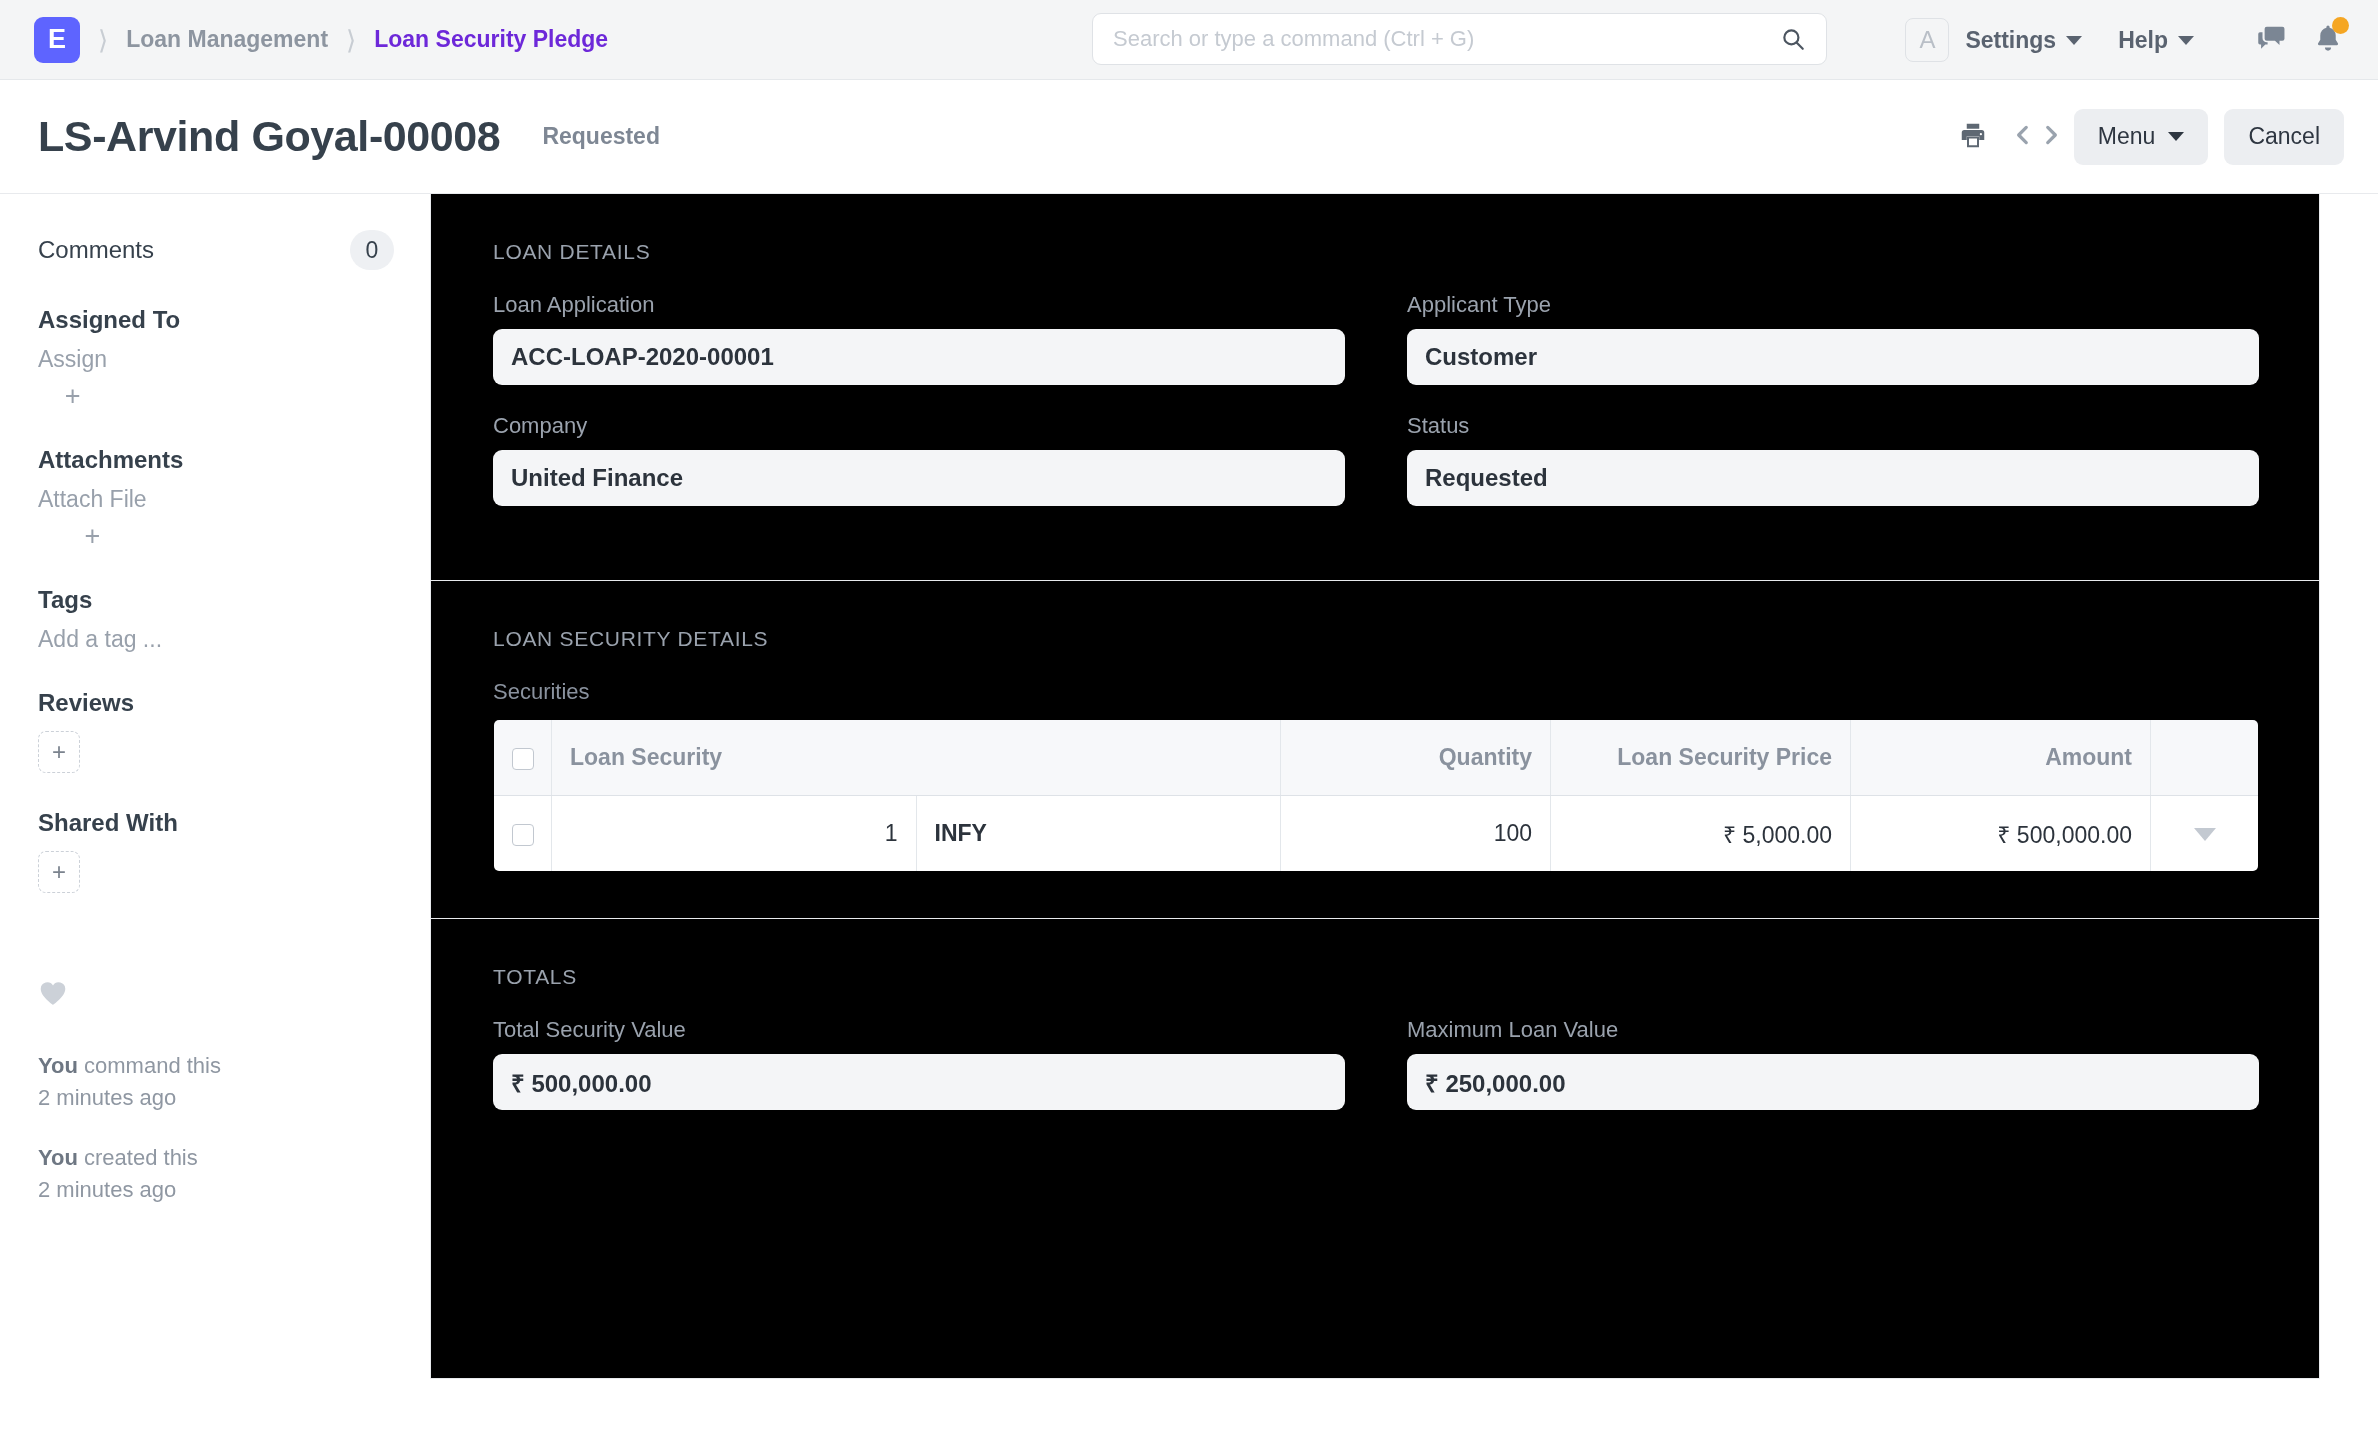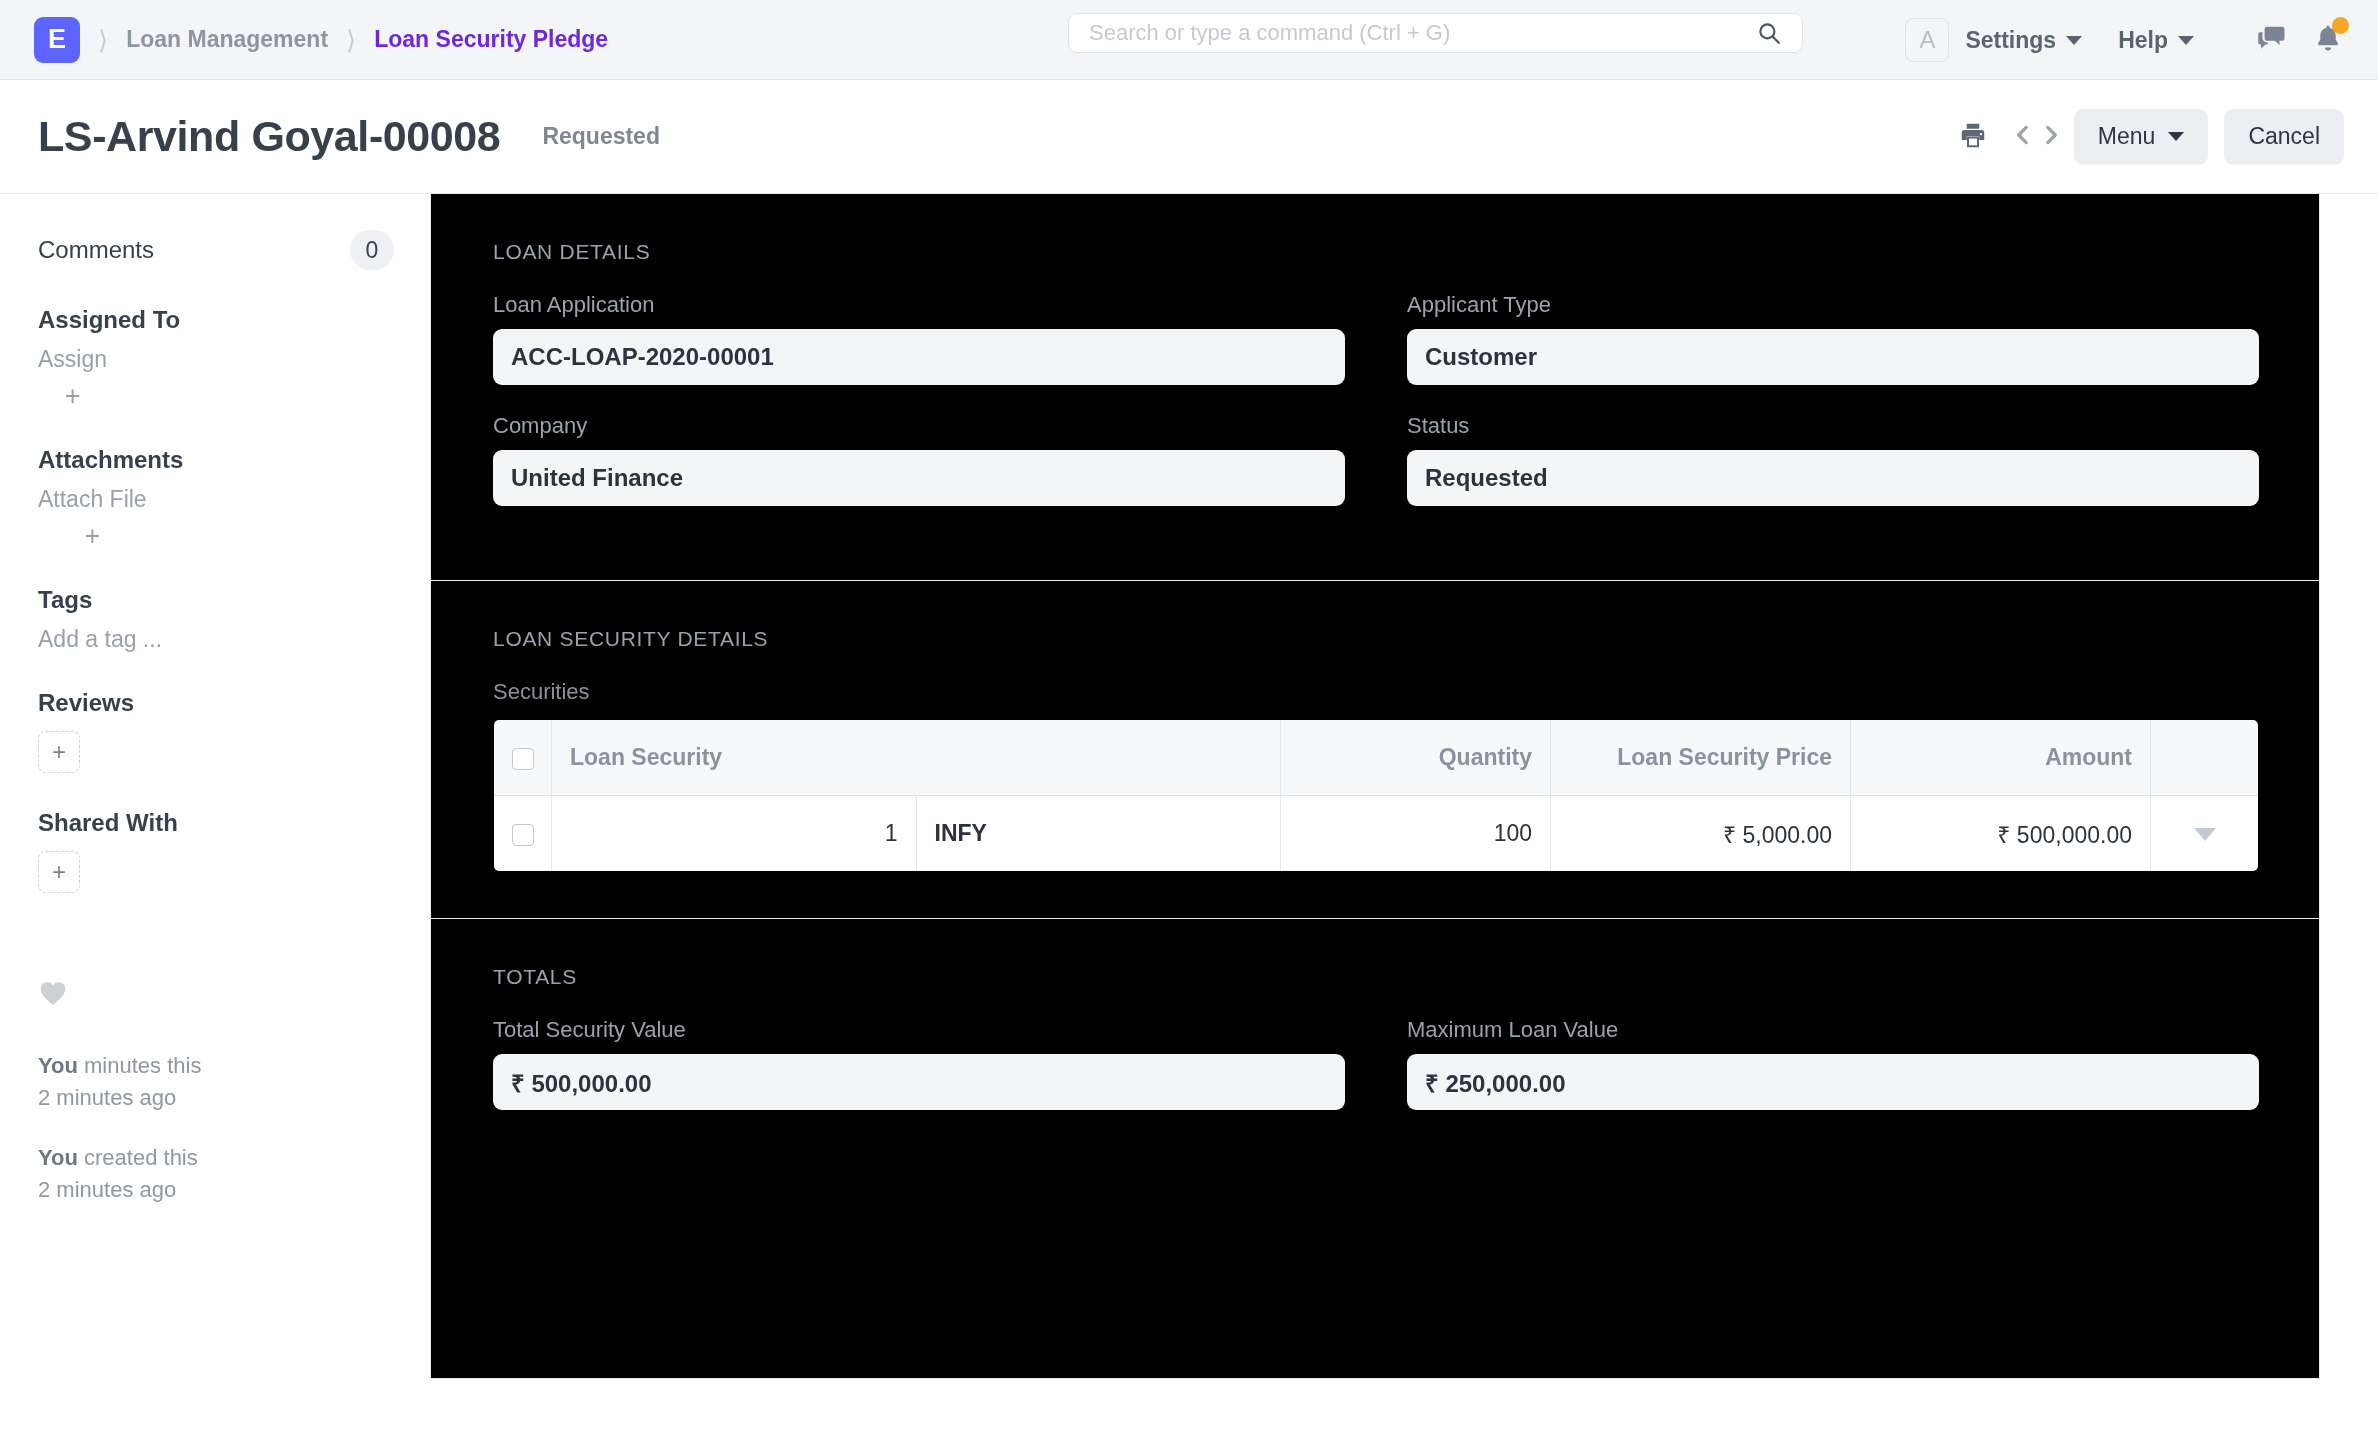--- a/index.html
+++ b/index.html
@@ -42,24 +42,24 @@
   .bc-item {
     color: #8d95a0;
     font-size: 23px;
     font-weight: 600;
     white-space: nowrap;
   }
   .bc-item.current { color: #6d28d9; }
 
   .search-wrap {
     position: absolute;
-    left: 1068px;
+    left: 1092px;
     top: 13px;
     width: 735px;
-    height: 40px;
+    height: 52px;
   }
   .search-box {
     width: 100%; height: 100%;
     background: #ffffff;
     border: 1px solid #dfe2e6;
     border-radius: 9px;
     display: flex;
     align-items: center;
     padding: 0 20px;
   }
@@ -453,21 +453,21 @@
       <span class="dashed-add">+</span>
     </div>
 
     <span class="heart-icon">
       <svg width="30" height="27" viewBox="0 0 24 22" fill="#ccd1d8">
         <path d="M12 21S2 14.4 2 7.9A5.4 5.4 0 0112 5.2 5.4 5.4 0 0122 7.9C22 14.4 12 21 12 21z"></path>
       </svg>
     </span>
 
     <div class="audit">
-      <b>You</b><span> minutes this</span><br>
+      <b>You</b><span> command this</span><br>
       <span>2 minutes ago</span>
     </div>
     <div class="audit">
       <b>You</b><span> created this</span><br>
       <span>2 minutes ago</span>
     </div>
   </div>
 
   <div class="main-card">
 

